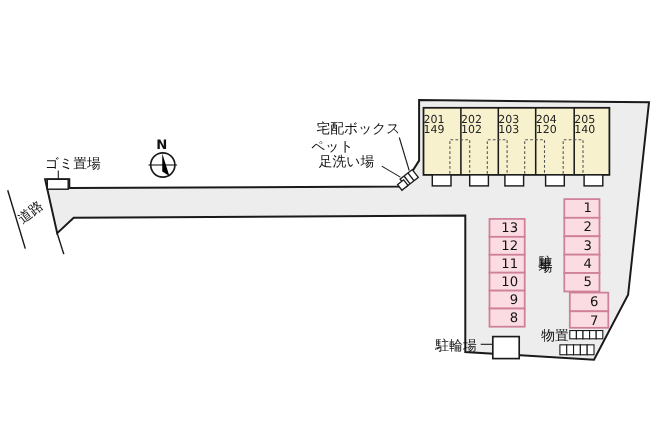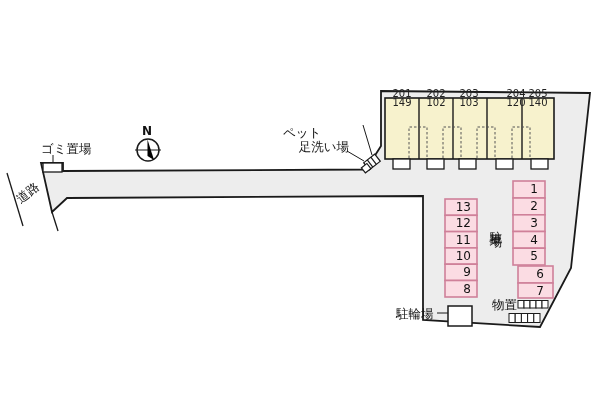--- a/index.html
+++ b/index.html
@@ -1,21 +1,21 @@
 <!DOCTYPE html>
 <html><head>
 <meta charset="utf-8">
 <style>
   html,body{margin:0;padding:0;background:#fff;}
   #stage{position:relative;width:600px;height:400px;background:#ffffff;overflow:hidden;
          font-family:"DejaVu Sans",sans-serif;color:#111;}
   #plan-svg{position:absolute;left:0;top:0;}
   .abs{position:absolute;white-space:nowrap;}
   .label{font-size:12.5px;line-height:13px;color:#111;}
-  .unit{position:absolute;top:89px;text-align:center;font-size:10px;line-height:9px;color:#222;}
+  .unit{position:absolute;top:105px;text-align:left;font-size:10px;line-height:9px;color:#222;}
   .snum{position:absolute;font-size:12px;color:#111;}
   .lc{left:445px;width:26px;text-align:right;line-height:16px;}
   .rc{left:513px;width:25px;text-align:right;line-height:17px;}
   .oc{left:518px;width:26px;text-align:right;line-height:17px;}
   .vertical{writing-mode:vertical-rl;letter-spacing:2px;font-size:12.5px;}
   .north{font-size:12px;font-weight:bold;}
   .road{transform:rotate(-38deg);transform-origin:center;}
 </style>
 </head>
 <body>
@@ -117,22 +117,23 @@
       <rect x="533.8" y="313.5" width="6.2" height="9"></rect>
     </g>
   </svg>
 
   <div class="abs label" style="left:41px;top:142px">ゴミ置場</div>
 
   <div class="abs label road" style="left:15px;top:186px">道路</div>
 
   <div class="abs north" style="left:142px;top:124px">N</div>
 
+  <div class="abs label" style="left:283px;top:110px;width:81px;text-align:right">宅配ボックス</div>
   <div class="abs label" style="left:283px;top:126px;width:64px;">ペット</div>
-  <div class="abs label" style="left:281px;top:140px;width:68px;text-align:right">足洗い場</div>
+  <div class="abs label" style="left:281px;top:140px;width:68px;text-align:center">足洗い場</div>
 
   <div class="abs label vertical" style="left:490px;top:221px">駐車場</div>
 
   <div class="abs label" style="left:396px;top:307px">駐輪場</div>
 
   <div class="abs label" style="left:492px;top:298px">物置</div>
 
   <div class="unit" style="left:385px;width:34px">
     <div>201</div>
     <div>149</div>

